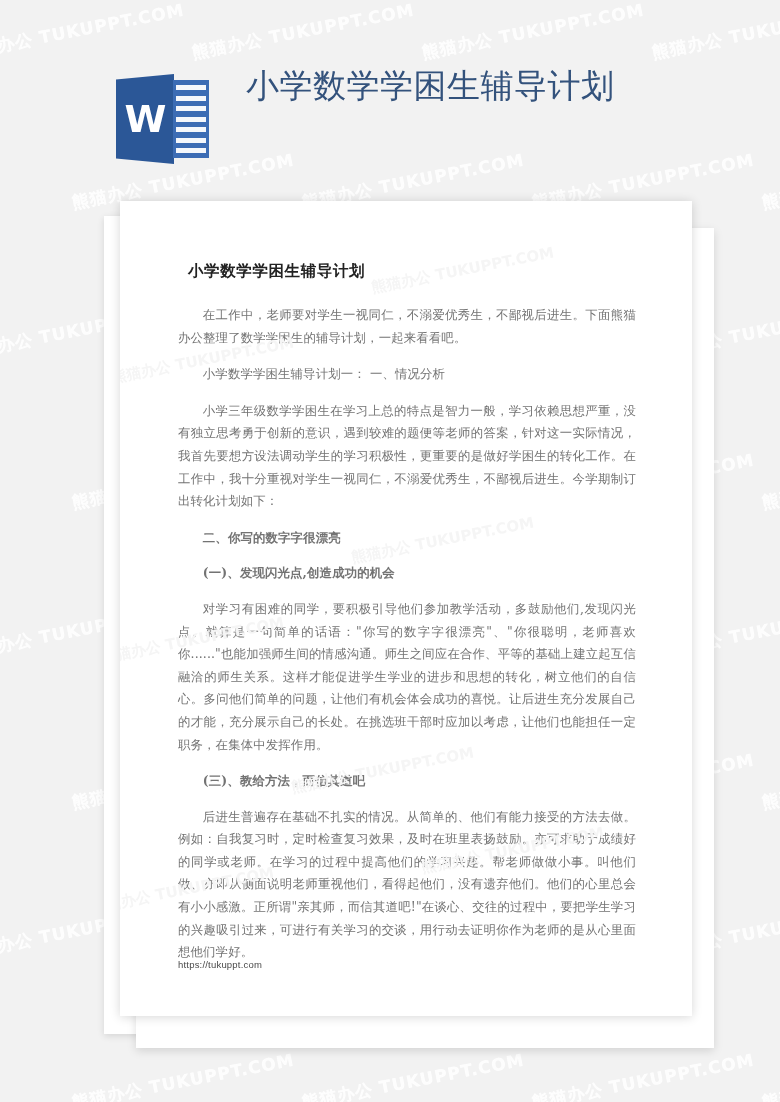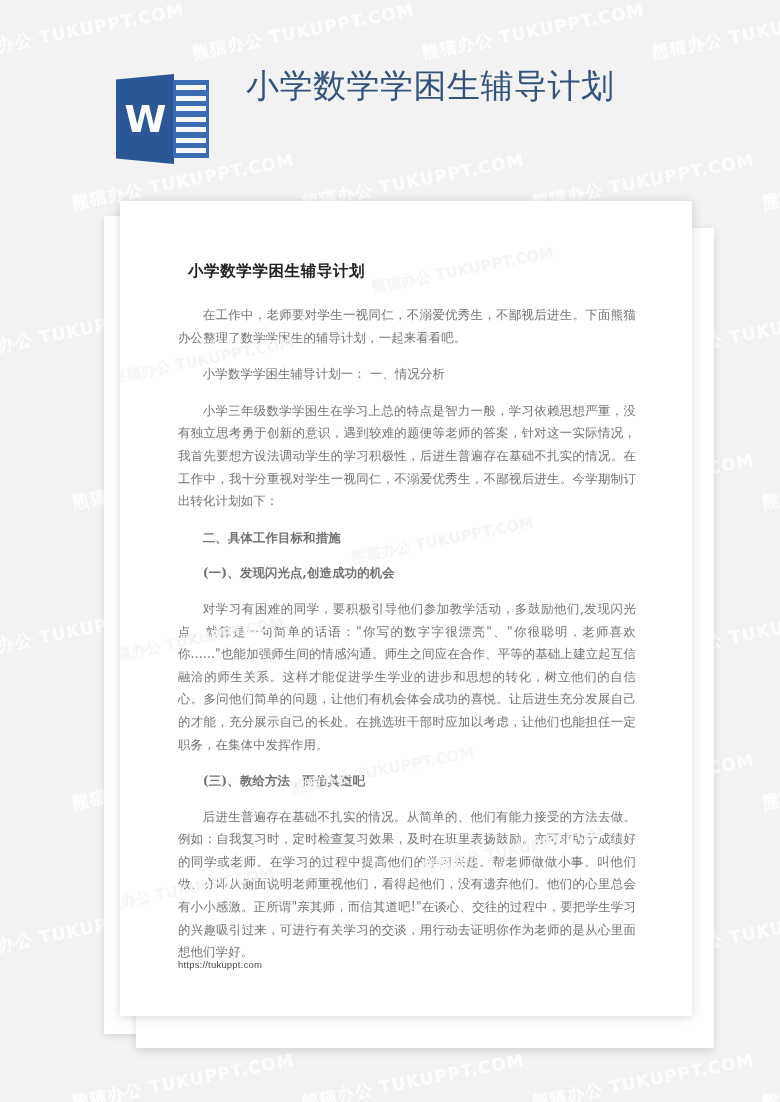--- a/index.html
+++ b/index.html
@@ -254,22 +254,22 @@
 
 <div class="page-stack" id="page-back-left"></div>
 <div class="page-stack" id="page-back-right"></div>
 
 <div id="page-main">
   <div id="doc-body">
     <div class="doc-title">小学数学学困生辅导计划</div>
     <div id="paragraph-container">
         <div class="para plain-indent">在工作中，老师要对学生一视同仁，不溺爱优秀生，不鄙视后进生。下面熊猫办公整理了数学学困生的辅导计划，一起来看看吧。</div>
         <div class="para plain-indent">小学数学学困生辅导计划一： 一、情况分析</div>
-        <div class="para plain-indent">小学三年级数学学困生在学习上总的特点是智力一般，学习依赖思想严重，没有独立思考勇于创新的意识，遇到较难的题便等老师的答案，针对这一实际情况，我首先要想方设法调动学生的学习积极性，后进生普遍存在基础不扎实的情况。在工作中，我十分重视对学生一视同仁，不溺爱优秀生，不鄙视后进生。今学期制订出转化计划如下：</div>
-        <div class="para heading">二、具体工作目标和措施</div>
+        <div class="para plain-indent">小学三年级数学学困生在学习上总的特点是智力一般，学习依赖思想严重，没有独立思考勇于创新的意识，遇到较难的题便等老师的答案，针对这一实际情况，我首先要想方设法调动学生的学习积极性，更重要的是做好学困生的转化工作。在工作中，我十分重视对学生一视同仁，不溺爱优秀生，不鄙视后进生。今学期制订出转化计划如下：</div>
+        <div class="para heading">二、你写的数字字很漂亮</div>
         <div class="para subheading">(一)、发现闪光点,创造成功的机会</div>
         <div class="para plain-indent">对学习有困难的同学，要积极引导他们参加教学活动，多鼓励他们,发现闪光点。就算是一句简单的话语："你写的数字字很漂亮"、"你很聪明，老师喜欢你......"也能加强师生间的情感沟通。师生之间应在合作、平等的基础上建立起互信融洽的师生关系。这样才能促进学生学业的进步和思想的转化，树立他们的自信心。多问他们简单的问题，让他们有机会体会成功的喜悦。让后进生充分发展自己的才能，充分展示自己的长处。在挑选班干部时应加以考虑，让他们也能担任一定职务，在集体中发挥作用。</div>
         <div class="para subheading">(三)、教给方法，而信其道吧</div>
         <div class="para plain-indent">后进生普遍存在基础不扎实的情况。从简单的、他们有能力接受的方法去做。例如：自我复习时，定时检查复习效果，及时在班里表扬鼓励。亦可求助于成绩好的同学或老师。在学习的过程中提高他们的学习兴趣。帮老师做做小事。叫他们做、亦即从侧面说明老师重视他们，看得起他们，没有遗弃他们。他们的心里总会有小小感激。正所谓"亲其师，而信其道吧!"在谈心、交往的过程中，要把学生学习的兴趣吸引过来，可进行有关学习的交谈，用行动去证明你作为老师的是从心里面想他们学好。</div>
       </div>
   </div>
   <div id="doc-footer-url">https://tukuppt.com</div>
 <span class="page-wm" style="left: -10px; top: 150px;">熊猫办公 TUKUPPT.COM</span>
     <span class="page-wm" style="left: 250px; top: 60px;">熊猫办公 TUKUPPT.COM</span>
     <span class="page-wm" style="left: -20px; top: 430px;">熊猫办公 TUKUPPT.COM</span>

